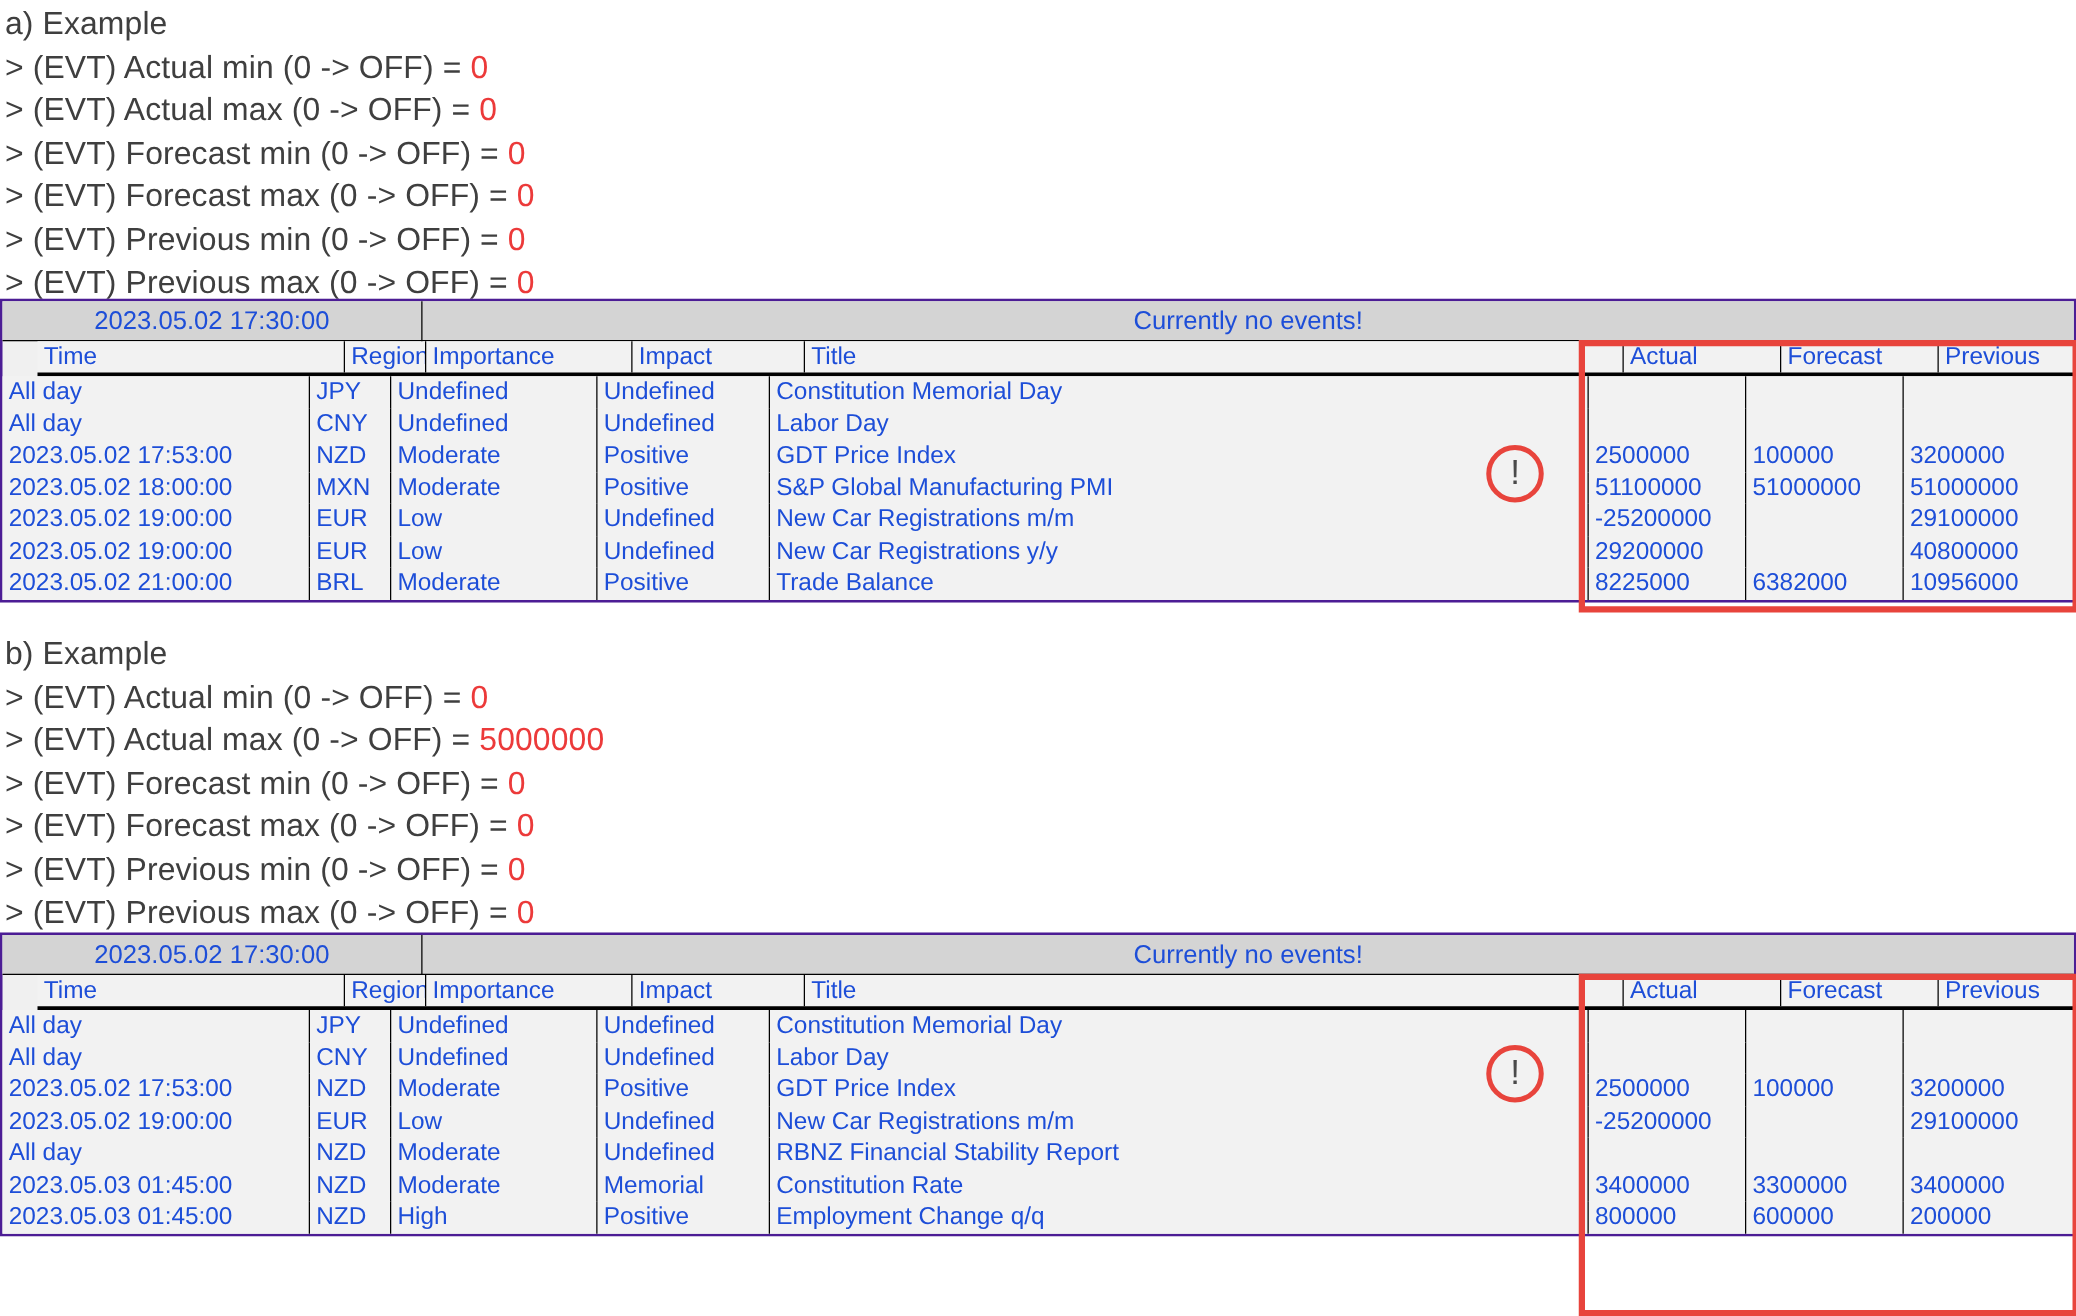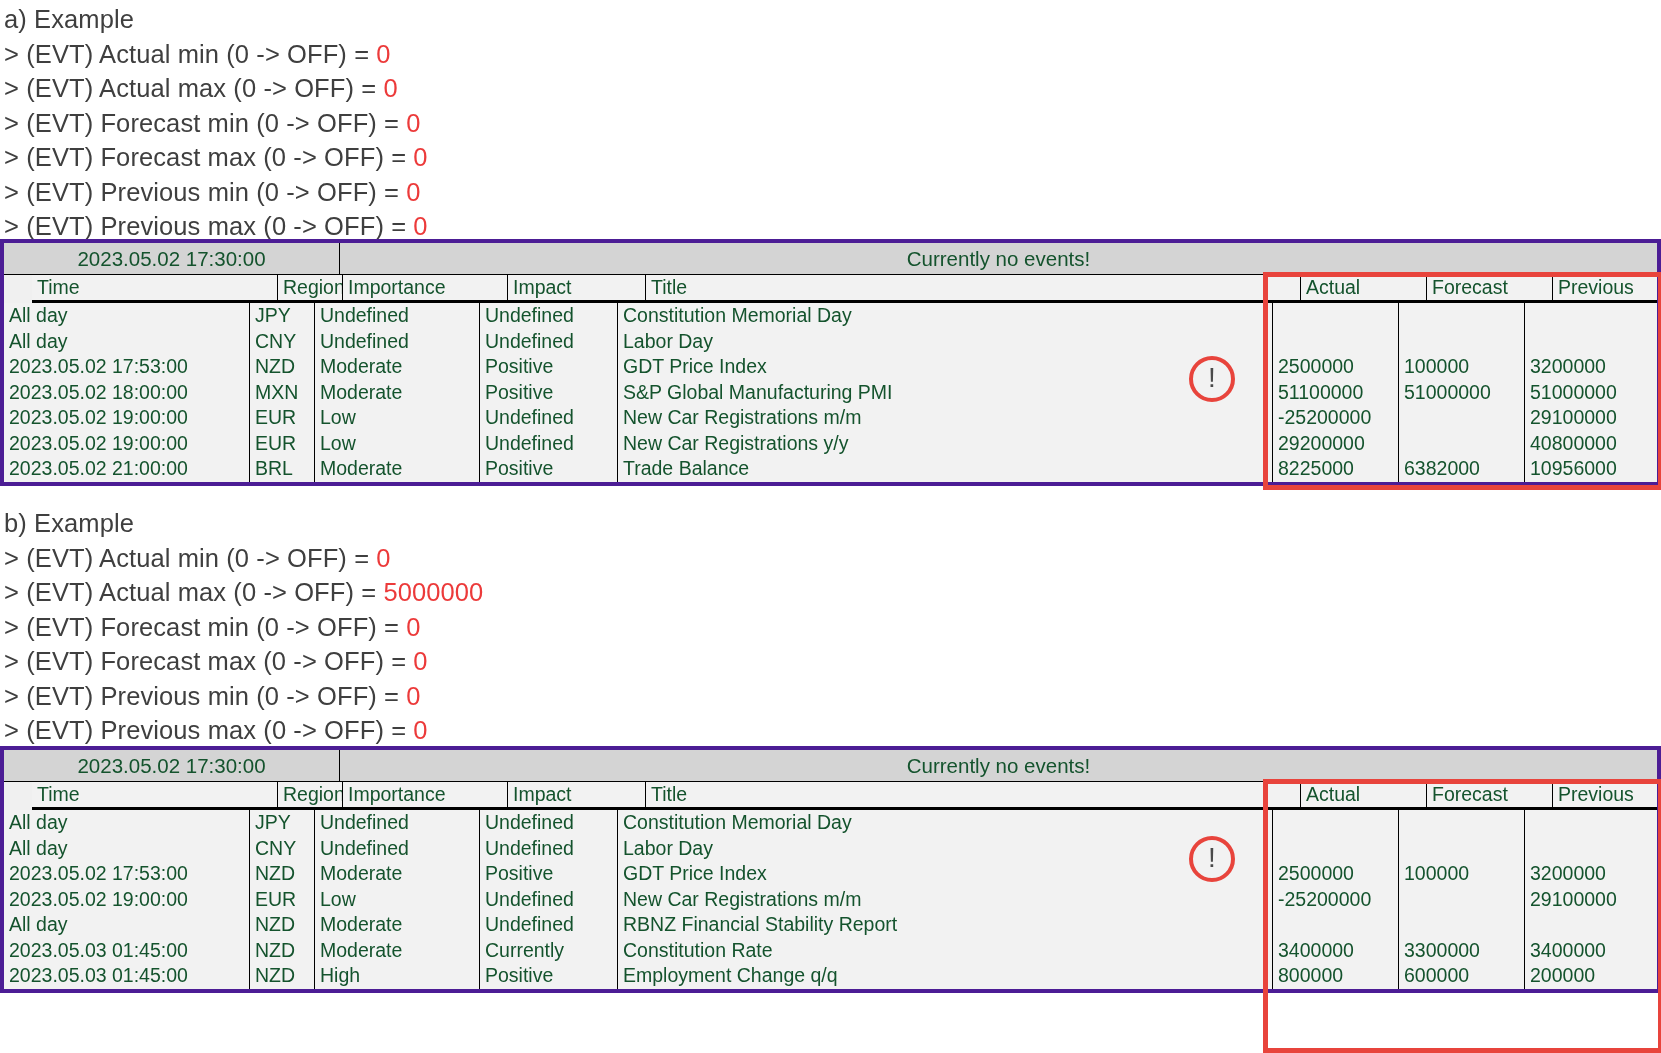--- a/index.html
+++ b/index.html
@@ -40,25 +40,25 @@
     white-space: nowrap;
     letter-spacing: 0.1px;
   }
   .logline .val {
     color: #ec3a3a;
   }
 
   
   .evt-table {
     position: relative;
-    border: 4px solid #4c1d95;
+    border: 2px solid #4c1d95;
     background: #f0f0f0;
     width: 1661px;
     font-size: 19.5px;
-    color: #14532d;
+    color: #1d4ed8;
   }
 
   
   .evt-top {
     display: flex;
     height: 32px;
     background: #d4d4d4;
     border-bottom: 1px solid #000000;
     align-items: center;
   }
@@ -339,21 +339,21 @@
         <div class="c-impact">Undefined</div>
         <div class="c-title">RBNZ Financial Stability Report</div>
         <div class="c-act"></div>
         <div class="c-fore"></div>
         <div class="c-prev"></div>
       </div>
       <div class="evt-row">
         <div class="c-time">2023.05.03 01:45:00</div>
         <div class="c-reg">NZD</div>
         <div class="c-imp">Moderate</div>
-        <div class="c-impact">Currently</div>
+        <div class="c-impact">Memorial</div>
         <div class="c-title">Constitution Rate</div>
         <div class="c-act">3400000</div>
         <div class="c-fore">3300000</div>
         <div class="c-prev">3400000</div>
       </div>
       <div class="evt-row">
         <div class="c-time">2023.05.03 01:45:00</div>
         <div class="c-reg">NZD</div>
         <div class="c-imp">High</div>
         <div class="c-impact">Positive</div>

